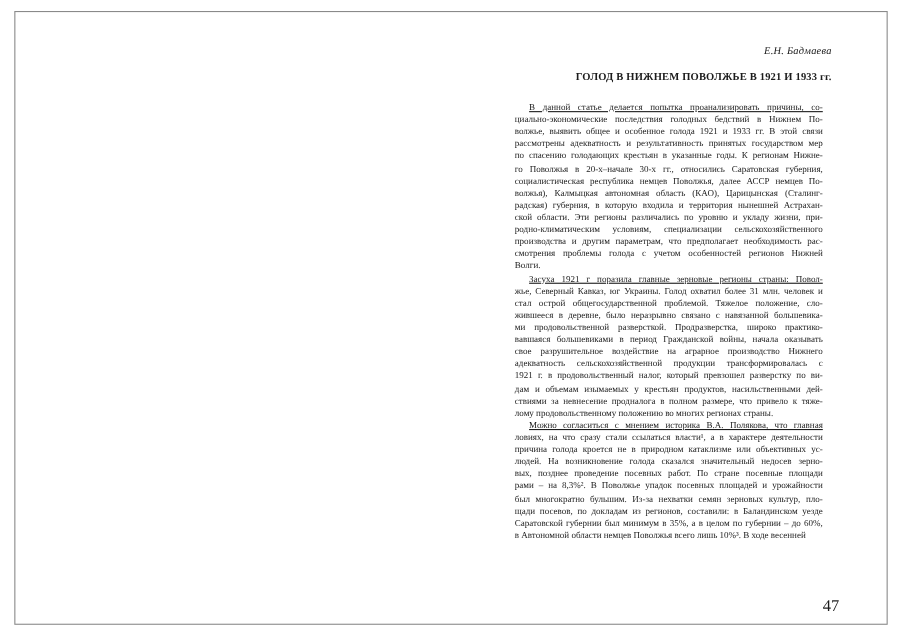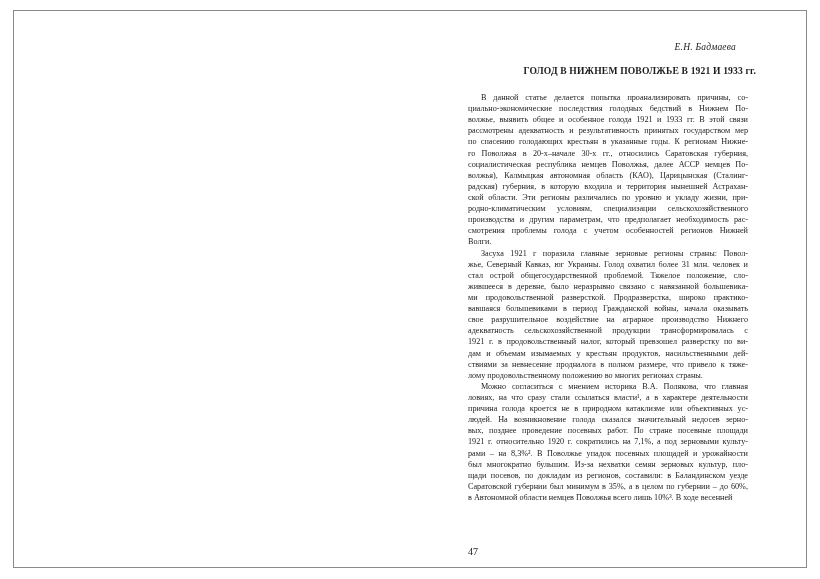--- a/index.html
+++ b/index.html
@@ -16,21 +16,21 @@
     color:var(--text);
     overflow:hidden;
   }
   .page-border{
     position:absolute;left:13px;top:10px;
     width:792px;height:556px;
     border:1px solid var(--border);
     pointer-events:none;
   }
   .author{
-    position:absolute;left:456px;top:42px;width:280px;
+    position:absolute;left:476px;top:42px;width:280px;
     text-align:right;
     font-style:italic;
     font-size:9.5px;line-height:11px;
     letter-spacing:0.2px;
   }
   .title{
     position:absolute;left:460px;top:65px;width:296px;
     text-align:right;
     font-weight:bold;
     font-size:9.6px;line-height:12px;
@@ -42,25 +42,26 @@
     font-size:8.2px;
     color:var(--text);
   }
   .line{
     height:11.12px;
     line-height:11.12px;
     text-align:justify;
     text-align-last:justify;
     overflow:visible;
   }
-  .line.indent{ text-indent:13px; }
+  .line.indent{ text-indent:13px;text-decoration:underline; }
   .line.para-end{ text-align-last:left; }
   .page-number{
     position:absolute;left:468px;top:546px;width:295px;
-    font-size:10px;line-height:11px;
+    text-align:right;
+    font-size:15px;line-height:11px;
   }
 </style>
 </head>
 <body>
 
 <div class="page-border"></div>
 
 <div class="author">Е.Н. Бадмаева</div>
 
 <div class="title">ГОЛОД В НИЖНЕМ ПОВОЛЖЬЕ В 1921 И 1933 гг.</div>
@@ -90,21 +91,20 @@
     <div class="line">адекватность сельскохозяйственной продукции трансформировалась с</div>
     <div class="line">1921 г. в продовольственный налог, который превзошел разверстку по ви-</div>
     <div class="line">дам и объемам изымаемых у крестьян продуктов, насильственными дей-</div>
     <div class="line">ствиями за невнесение продналога в полном размере, что привело к тяже-</div>
     <div class="line para-end">лому продовольственному положению во многих регионах страны.</div>
     <div class="line indent">Можно согласиться с мнением историка В.А. Полякова, что главная</div>
     <div class="line">ловиях, на что сразу стали ссылаться власти¹, а в характере деятельности</div>
     <div class="line">причина голода кроется не в природном катаклизме или объективных ус-</div>
     <div class="line">людей. На возникновение голода сказался значительный недосев зерно-</div>
     <div class="line">вых, позднее проведение посевных работ. По стране посевные площади</div>
-    <div class="line">1921 г. относительно 1920 г. сократились на 7,1%, а под зерновыми культу-</div>
     <div class="line">рами – на 8,3%². В Поволжье упадок посевных площадей и урожайности</div>
     <div class="line">был многократно бульшим. Из-за нехватки семян зерновых культур, пло-</div>
     <div class="line">щади посевов, по докладам из регионов, составили: в Баландинском уезде</div>
     <div class="line">Саратовской губернии был минимум в 35%, а в целом по губернии – до 60%,</div>
     <div class="line para-end">в Автономной области немцев Поволжья всего лишь 10%³. В ходе весенней</div>
   </div>
 
 <div class="page-number">47</div>
 
 </body></html>

